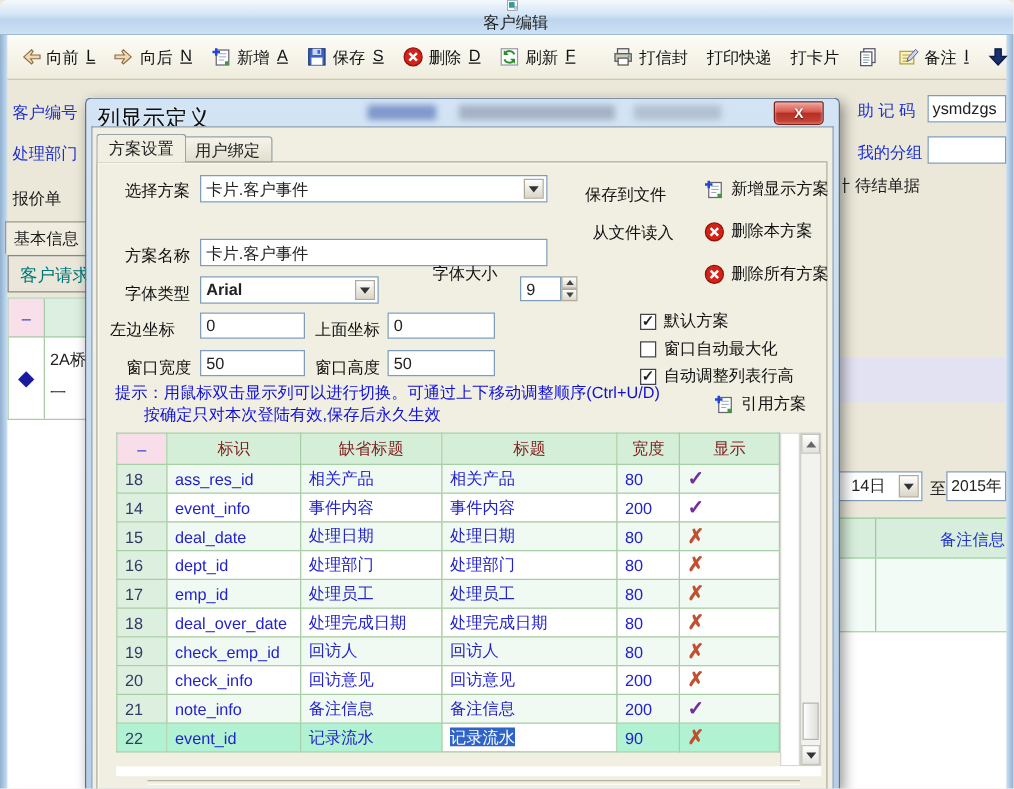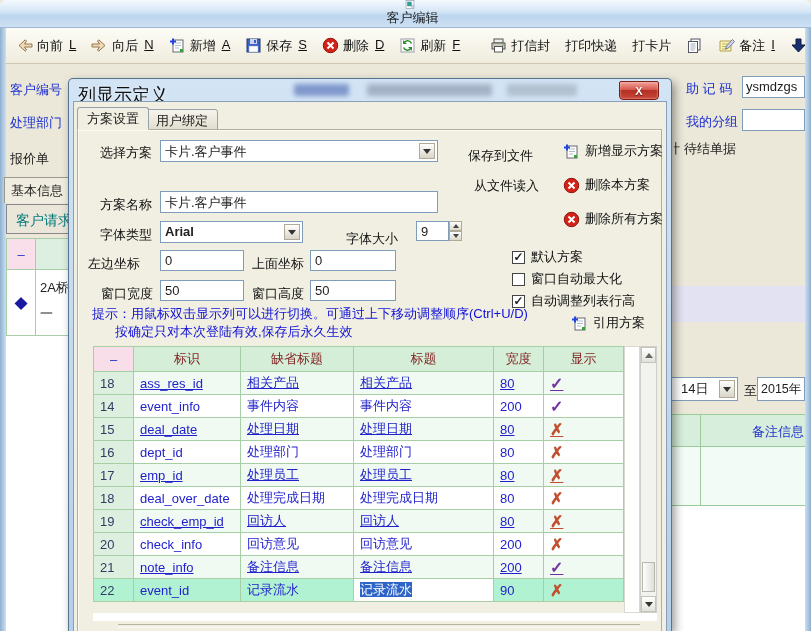--- a/index.html
+++ b/index.html
@@ -94,21 +94,21 @@
 
   
   .col-table-wrap{position:absolute;left:19px;top:244px;width:531px;height:267px;}
   table.cols{border-collapse:collapse;table-layout:fixed;width:530px;font-size:13px;}
   table.cols th,table.cols td{border:1px solid #a6cfa6;padding:0 0 0 6px;height:23px;overflow:hidden;white-space:nowrap;box-sizing:border-box;text-align:left;}
   table.cols th{height:25px;background:#d5eed8;color:#7f1d1d;font-weight:normal;text-align:center;padding:0;}
   table.cols th.h-dash{background:#f8dee9;color:#2233cc;}
   td.numc{background:#ddefdf;color:#333a66;text-align:center;padding:0;}
   td.bluec{color:#2222cc;}
   td.visc{text-align:center;padding:0;font-weight:bold;font-size:16px;}
-  tr.odd td:not(.numc){background:#f0faf3;text-decoration:underline;}
+  tr.odd td:not(.numc){background:#f0faf3;}
   tr.even td:not(.numc){background:#ffffff;}
   tr.sel td{background:#b0f2d2;}
   tr.sel td.titlec{background:#fff;}
   .hl{background:#2e63c8;color:#fff;}
   .gap-right{position:absolute;left:550px;top:244px;width:16px;height:267px;background:#fff;border:1px solid #d8d8d0;box-sizing:border-box;}
 
   
   .sbar{position:absolute;left:566px;top:244px;width:17px;height:267px;background:#f2f2ef;border:1px solid #cfcfc8;box-sizing:border-box;}
   .sb-btn{position:absolute;left:0;right:0;height:16px;background:linear-gradient(#fff,#e2e2dd);border:1px solid #c4c4bc;
     display:flex;align-items:center;justify-content:center;box-sizing:border-box;}
@@ -298,21 +298,21 @@
       <span class="d-lbl" style="left:26px;top:94px">方案名称</span>
       <div class="d-input" style="left:86px;top:89px;width:278px;height:22px">卡片.客户事件</div>
 
       <span class="d-lbl" style="left:26px;top:124px">字体类型</span>
       <div class="d-input combo" style="left:86px;top:119px;width:143px;height:22px;font-weight:bold">
         <span>Arial</span>
         <span class="arrbox">
             <span class="arr-d"></span>
           </span>
       </div>
-      <span class="d-lbl" style="left:272px;top:128px">字体大小</span>
+      <span class="d-lbl" style="left:272px;top:108px">字体大小</span>
       <div class="d-input" style="left:342px;top:119px;width:33px;height:20px">9</div>
       <span class="spin-btns" style="left:375px;top:119px">
         <div>
             <span class="arr-u6"></span>
           </div>
         <div>
             <span class="arr-d6"></span>
           </div>
       </span>
 

